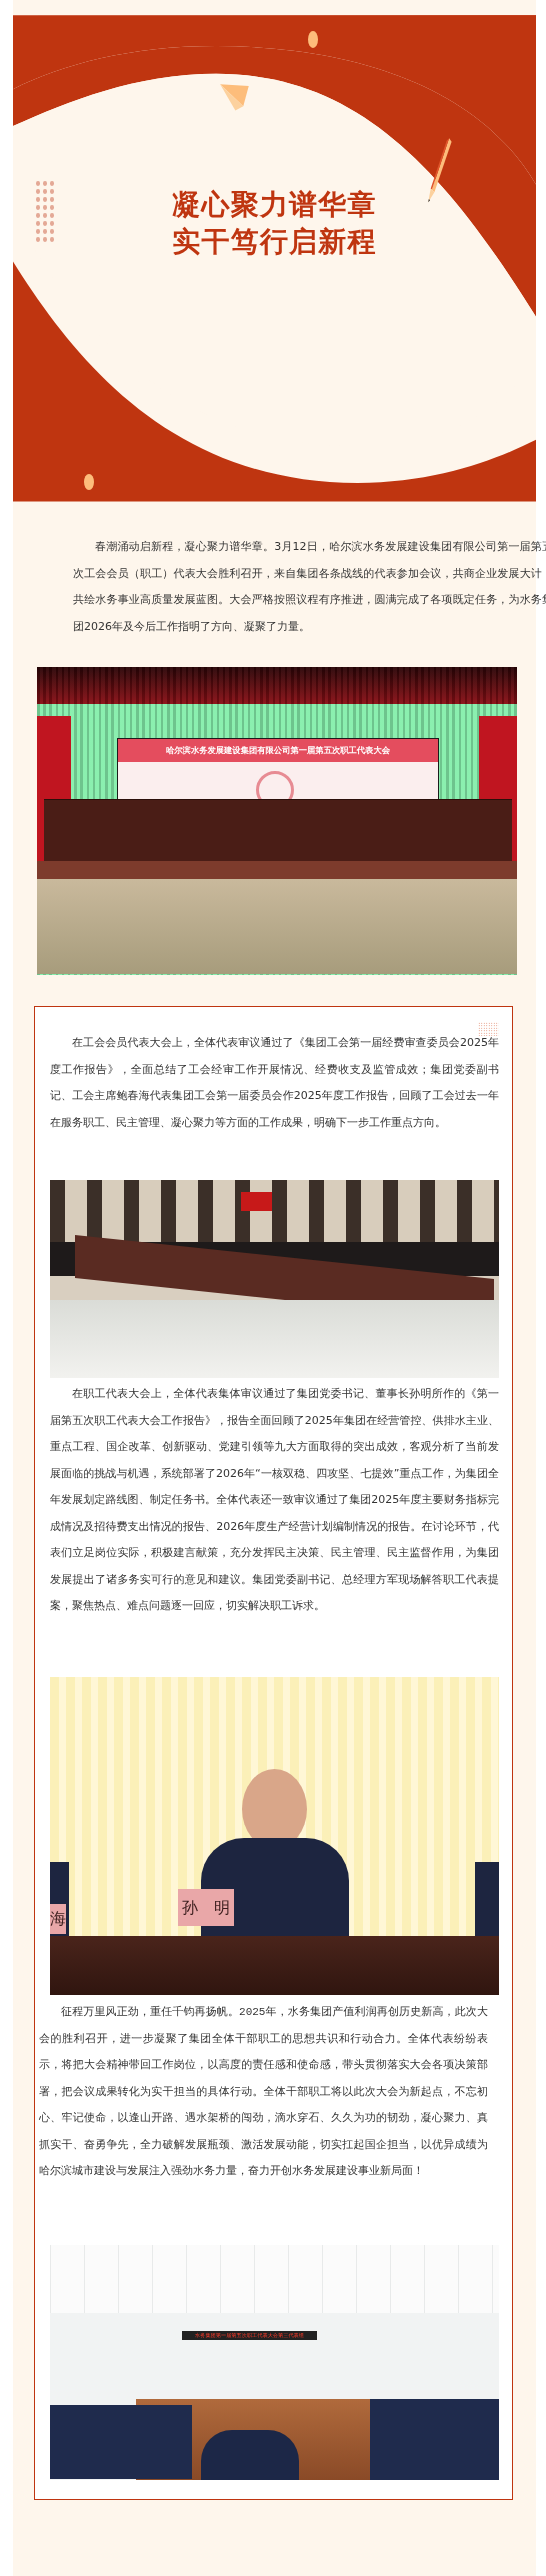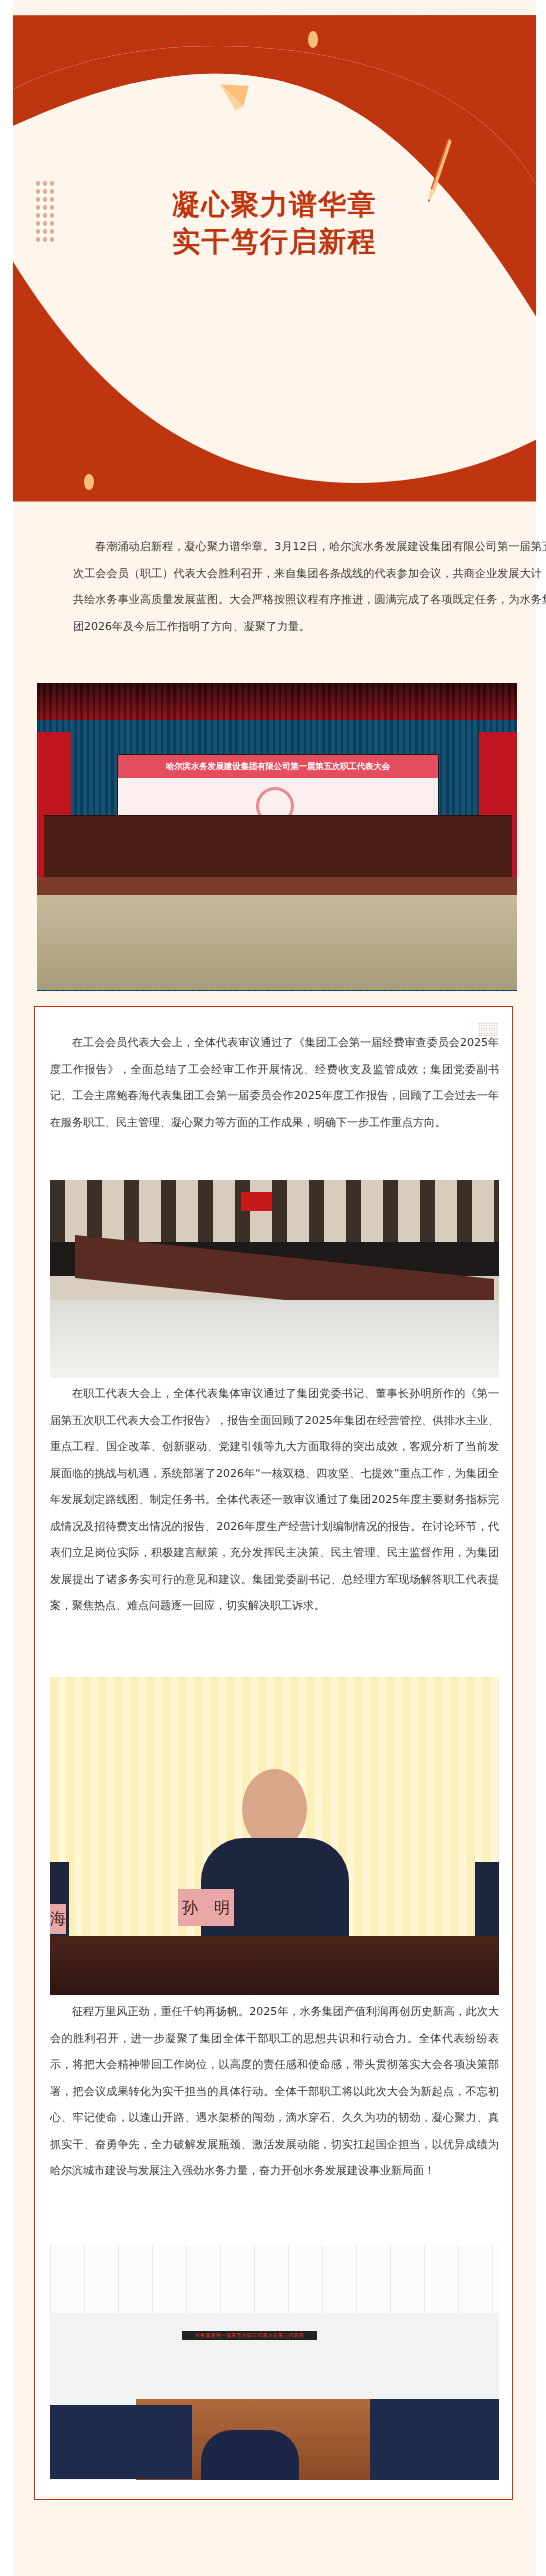--- a/index.html
+++ b/index.html
@@ -77,21 +77,21 @@
     <span style="left:0;top:56px"></span>
       <span style="left:7.4px;top:56px"></span>
       <span style="left:14px;top:56px"></span>
   </div>
   <div class="title l1">凝心聚力谱华章</div>
   <div class="title l2">实干笃行启新程</div>
 </div>
 
 <div class="para" style="left:37px;top:534px;width:480px;text-indent:22px;margin-left:36px;">春潮涌动启新程，凝心聚力谱华章。3月12日，哈尔滨水务发展建设集团有限公司第一届第五次工会会员（职工）代表大会胜利召开，来自集团各条战线的代表参加会议，共商企业发展大计，共绘水务事业高质量发展蓝图。大会严格按照议程有序推进，圆满完成了各项既定任务，为水务集团2026年及今后工作指明了方向、凝聚了力量。</div>
 
-<div class="photo" style="left:37px;top:667px;width:480px;height:308px;background:#0c4a6e;margin-top:16px;">
+<div class="photo" style="left:37px;top:667px;width:480px;height:308px;background:#86efac;">
   <div style="position:absolute;left:0;top:0;width:480px;height:37px;background:linear-gradient(#2a0507,#8a0f15);"></div>
   <div style="position:absolute;left:0;top:0;width:480px;height:308px;background:repeating-linear-gradient(90deg,rgba(0,0,0,.18) 0 2.5px,rgba(255,255,255,.04) 2.5px 6.2px);"></div>
   <div style="position:absolute;left:0;top:49px;width:34px;height:185px;background:#c01520;"></div>
   <div style="position:absolute;left:442px;top:49px;width:38px;height:185px;background:#c01520;"></div>
   <div style="position:absolute;left:80px;top:71px;width:320px;height:129px;background:#fbeeee;border:1.8px solid #1c1c1c;">
     <div style="background:#e44d5e;color:#fff;font-weight:bold;font-size:8.3px;text-align:center;line-height:23.4px;">哈尔滨水务发展建设集团有限公司第一届第五次职工代表大会</div>
     <div style="position:absolute;left:138px;top:32px;width:38px;height:38px;border-radius:50%;border:3.1px solid #e78b93;box-sizing:border-box;"></div>
   </div>
   <div style="position:absolute;left:7.4px;top:132px;width:468px;height:62px;background:#4a1d16;border-top:1.8px solid #2b0f0a;"></div>
   <div style="position:absolute;left:0;top:194px;width:480px;height:18.5px;background:#7d3b2c;"></div>
@@ -116,21 +116,21 @@
 <div class="photo" style="left:50px;top:1677px;width:449px;height:318px;background:repeating-linear-gradient(90deg,#fbf0b8 0 8.6px,#fff7d6 8.6px 16px);">
   <div style="position:absolute;left:192px;top:92px;width:65px;height:80px;border-radius:50%;background:#d9a689;"></div>
   <div style="position:absolute;left:151px;top:161px;width:148px;height:123px;border-radius:43px 43px 0 0;background:#1d2540;"></div>
   <div style="position:absolute;left:0;top:185px;width:18.5px;height:92px;background:#1d2540;"></div>
   <div style="position:absolute;left:425px;top:185px;width:24.6px;height:92px;background:#1d2540;"></div>
   <div class="placard" style="left:0;top:227px;width:16px;height:29.5px;line-height:29.5px;">海</div>
   <div class="placard" style="left:128px;top:212px;width:56px;height:37px;line-height:37px;">孙　明</div>
   <div style="position:absolute;left:0;top:259px;width:449px;height:60px;background:linear-gradient(#4a241b,#2f150f);"></div>
 </div>
 
-<div class="para" style="left:50px;top:1999px;width:449px;text-indent:22px;">征程万里风正劲，重任千钧再扬帆。2025年，水务集团产值利润再创历史新高，此次大会的胜利召开，进一步凝聚了集团全体干部职工的思想共识和行动合力。全体代表纷纷表示，将把大会精神带回工作岗位，以高度的责任感和使命感，带头贯彻落实大会各项决策部署，把会议成果转化为实干担当的具体行动。全体干部职工将以此次大会为新起点，不忘初心、牢记使命，以逢山开路、遇水架桥的闯劲，滴水穿石、久久为功的韧劲，凝心聚力、真抓实干、奋勇争先，全力破解发展瓶颈、激活发展动能，切实扛起国企担当，以优异成绩为哈尔滨城市建设与发展注入强劲水务力量，奋力开创水务发展建设事业新局面！</div>
+<div class="para" style="left:39px;top:1999px;width:449px;text-indent:22px;font-family:Liberation Mono, monospace;">征程万里风正劲，重任千钧再扬帆。2025年，水务集团产值利润再创历史新高，此次大会的胜利召开，进一步凝聚了集团全体干部职工的思想共识和行动合力。全体代表纷纷表示，将把大会精神带回工作岗位，以高度的责任感和使命感，带头贯彻落实大会各项决策部署，把会议成果转化为实干担当的具体行动。全体干部职工将以此次大会为新起点，不忘初心、牢记使命，以逢山开路、遇水架桥的闯劲，滴水穿石、久久为功的韧劲，凝心聚力、真抓实干、奋勇争先，全力破解发展瓶颈、激活发展动能，切实扛起国企担当，以优异成绩为哈尔滨城市建设与发展注入强劲水务力量，奋力开创水务发展建设事业新局面！</div>
 
 <div class="photo" style="left:50px;top:2245px;width:449px;height:235px;background:#f1f3f3;">
   <div style="position:absolute;left:0;top:0;width:449px;height:68px;background:repeating-linear-gradient(90deg,#e8eaea 0 0.6px,#fbfbfb 0.6px 34px);"></div>
   <div style="position:absolute;left:132px;top:86px;width:135px;height:8.6px;background:#222;color:#ff3b2a;font-size:5.2px;line-height:8.6px;text-align:center;overflow:hidden;white-space:nowrap;">水务集团第一届第五次职工代表大会第三代表组</div>
   <div style="position:absolute;left:86px;top:154px;width:277px;height:81px;background:linear-gradient(#b06a3c,#8a4a27);"></div>
   <div style="position:absolute;left:0;top:160px;width:142px;height:74px;background:#1f2b4d;"></div>
   <div style="position:absolute;left:320px;top:154px;width:129px;height:81px;background:#1f2b4d;"></div>
   <div style="position:absolute;left:151px;top:185px;width:98px;height:50px;background:#1c2747;border-radius:31px 31px 0 0;"></div>
 </div>
 

